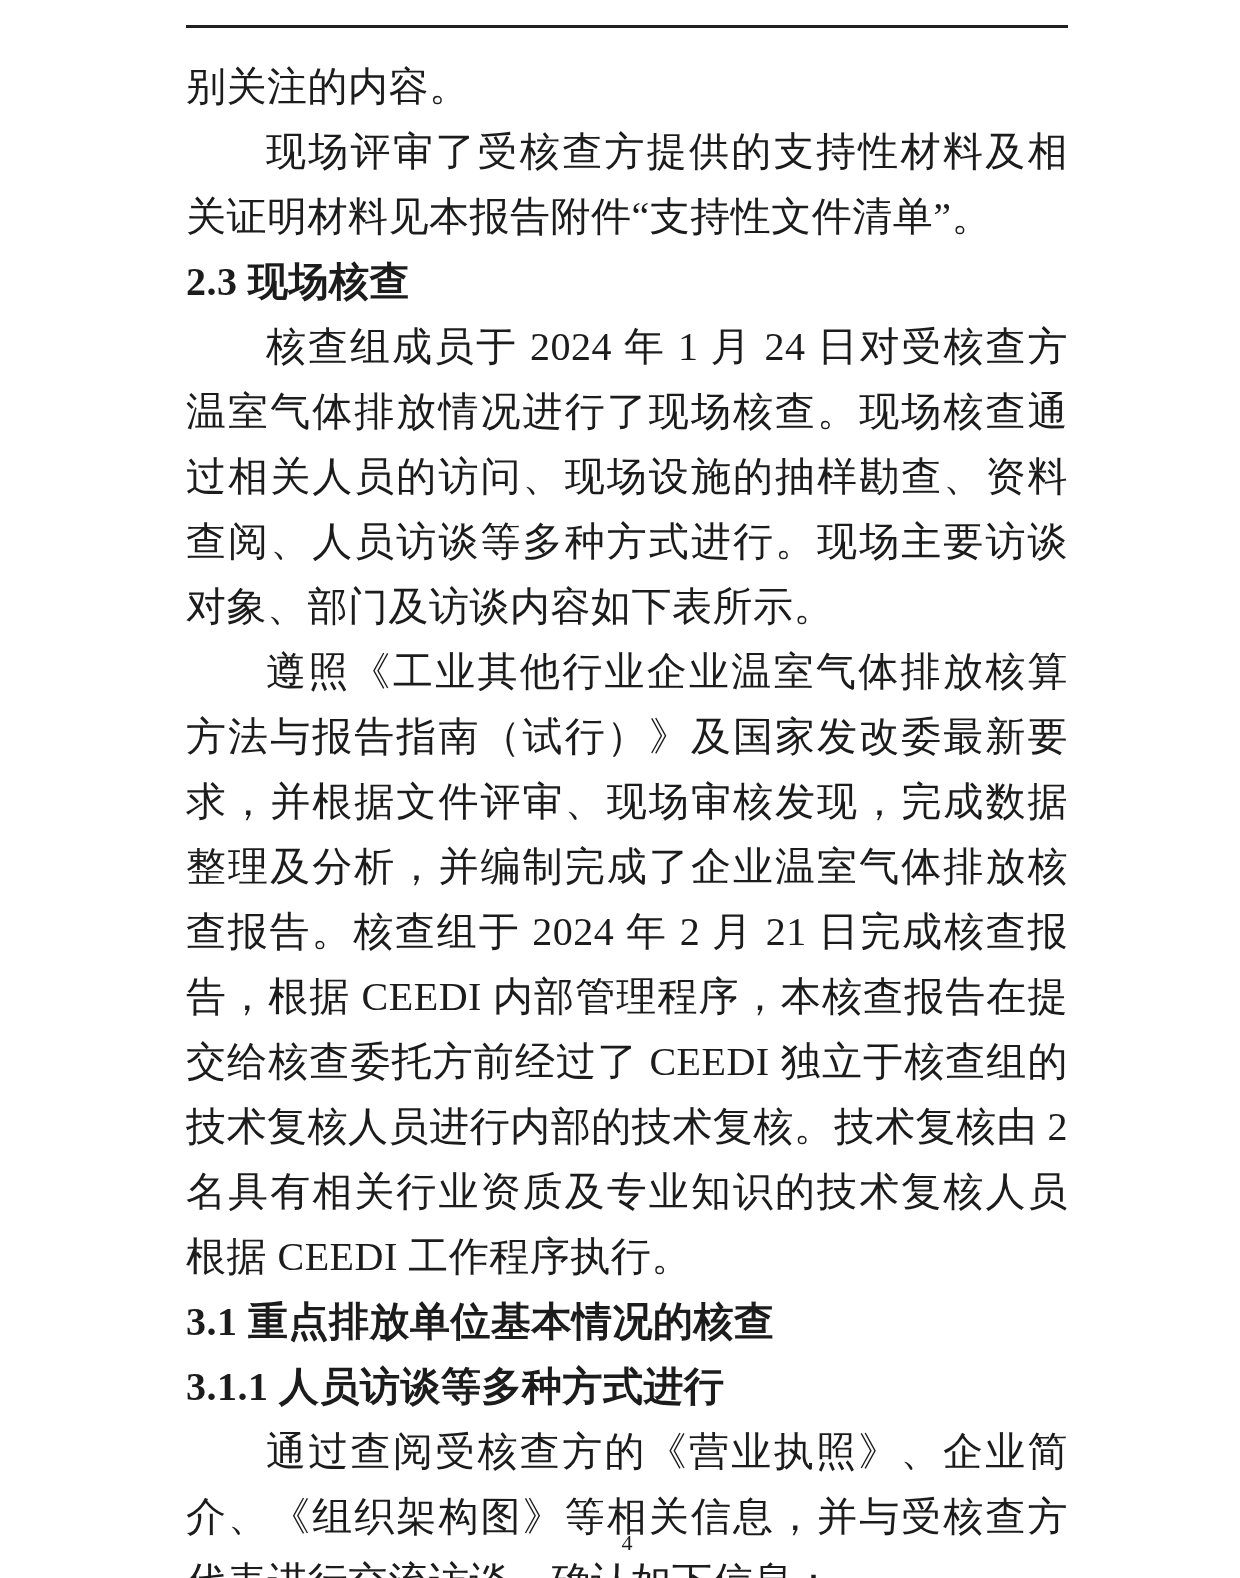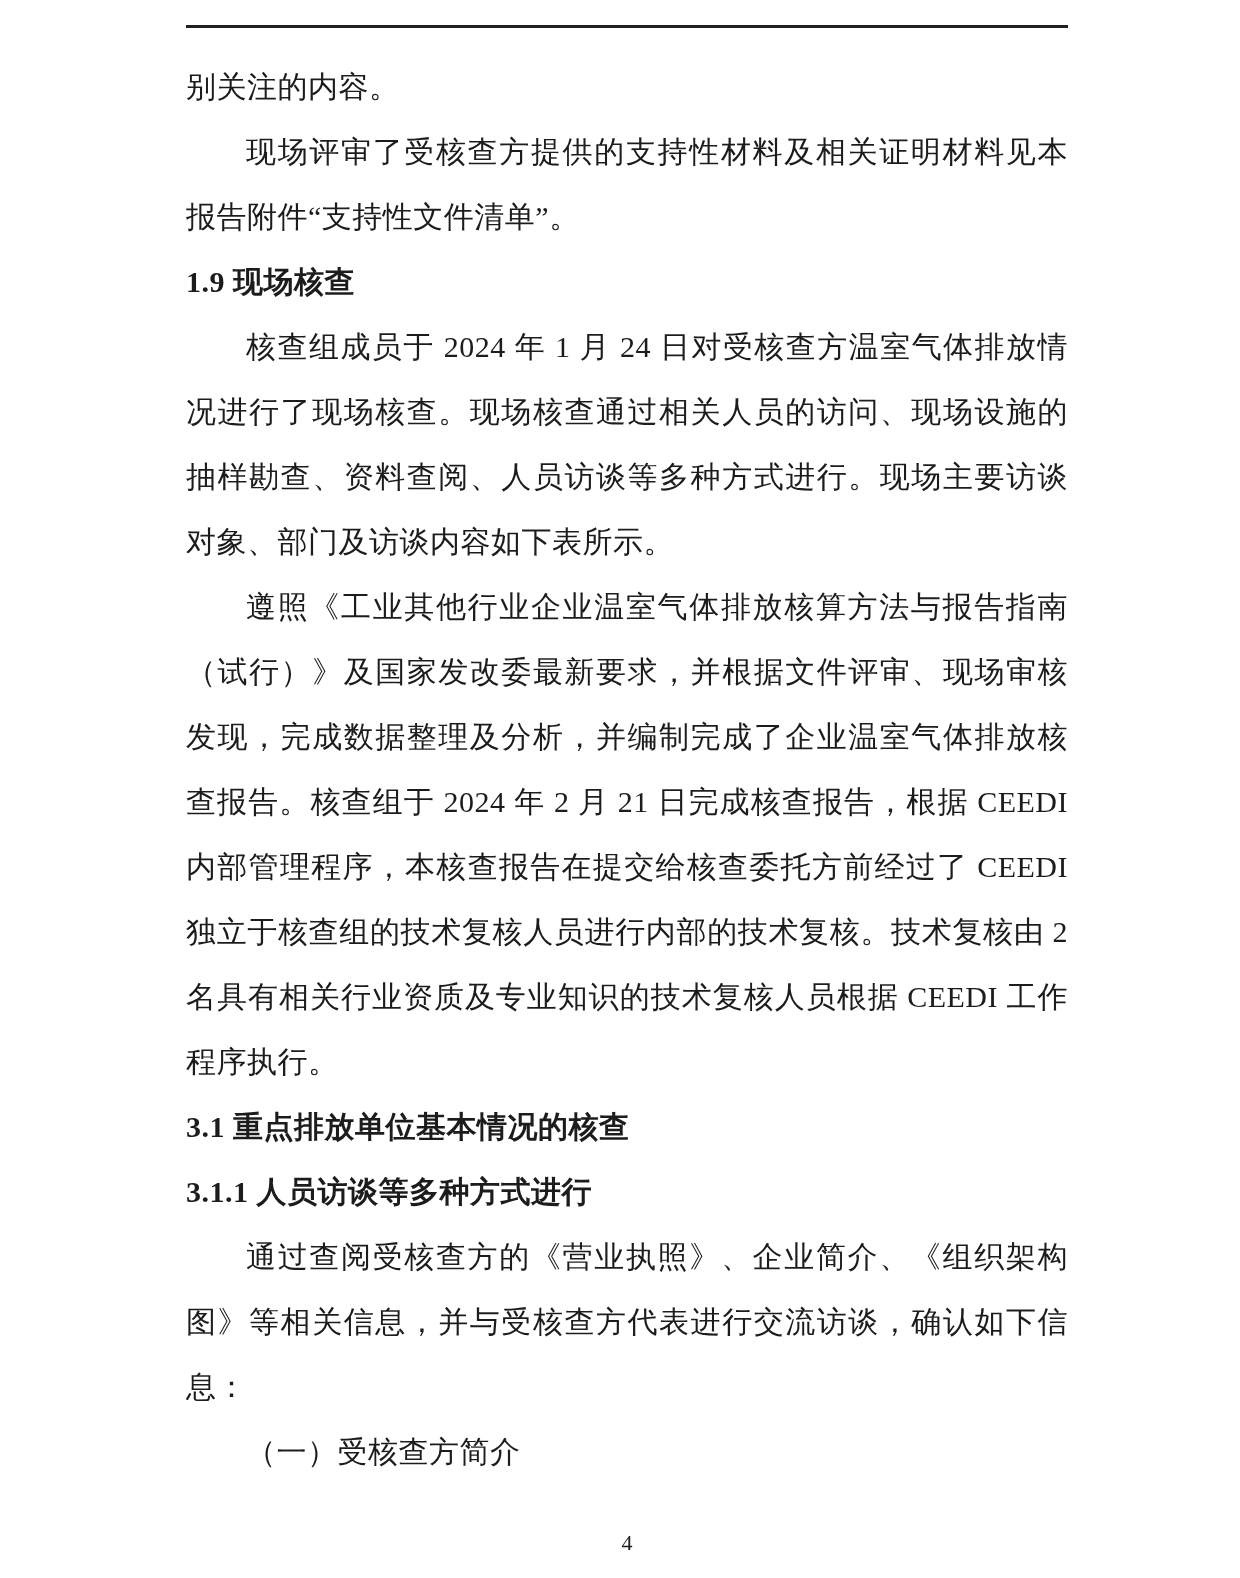--- a/index.html
+++ b/index.html
@@ -26,21 +26,21 @@
   }
   .content {
     position: absolute;
     top: 54px;
     left: 186px;
     width: 882px;
   }
   .para, .heading {
     margin: 0;
     padding: 0;
-    font-size: 30px;
+    font-size: 40px;
     line-height: 65px;
     letter-spacing: 0.5px;
   }
   .para {
     text-align: justify;
     text-indent: 2em;
     font-weight: normal;
   }
   .para.no-indent {
     text-indent: 0;
@@ -69,21 +69,21 @@
 <div class="page">
 
   <div class="header-rule"></div>
 
   <div class="content">
 
     <p class="para no-indent">别关注的内容。</p>
 
     <p class="para">现场评审了受核查方提供的支持性材料及相关证明材料见本报告附件“支持性文件清单”。</p>
 
-    <h2 class="heading">1.9 现场核查</h2>
+    <h2 class="heading">2.3 现场核查</h2>
 
     <p class="para">核查组成员于 2024 年 1 月 24 日对受核查方温室气体排放情况进行了现场核查。现场核查通过相关人员的访问、现场设施的抽样勘查、资料查阅、人员访谈等多种方式进行。现场主要访谈对象、部门及访谈内容如下表所示。</p>
 
 
     <p class="para">遵照《工业其他行业企业温室气体排放核算方法与报告指南（试行）》及国家发改委最新要求，并根据文件评审、现场审核发现，完成数据整理及分析，并编制完成了企业温室气体排放核查报告。核查组于 2024 年 2 月 21 日完成核查报告，根据 CEEDI 内部管理程序，本核查报告在提交给核查委托方前经过了 CEEDI 独立于核查组的技术复核人员进行内部的技术复核。技术复核由 2 名具有相关行业资质及专业知识的技术复核人员根据 CEEDI 工作程序执行。</p>
 
 
     <h2 class="heading">3.1 重点排放单位基本情况的核查</h2>
 
     <h2 class="heading">3.1.1 人员访谈等多种方式进行</h2>

